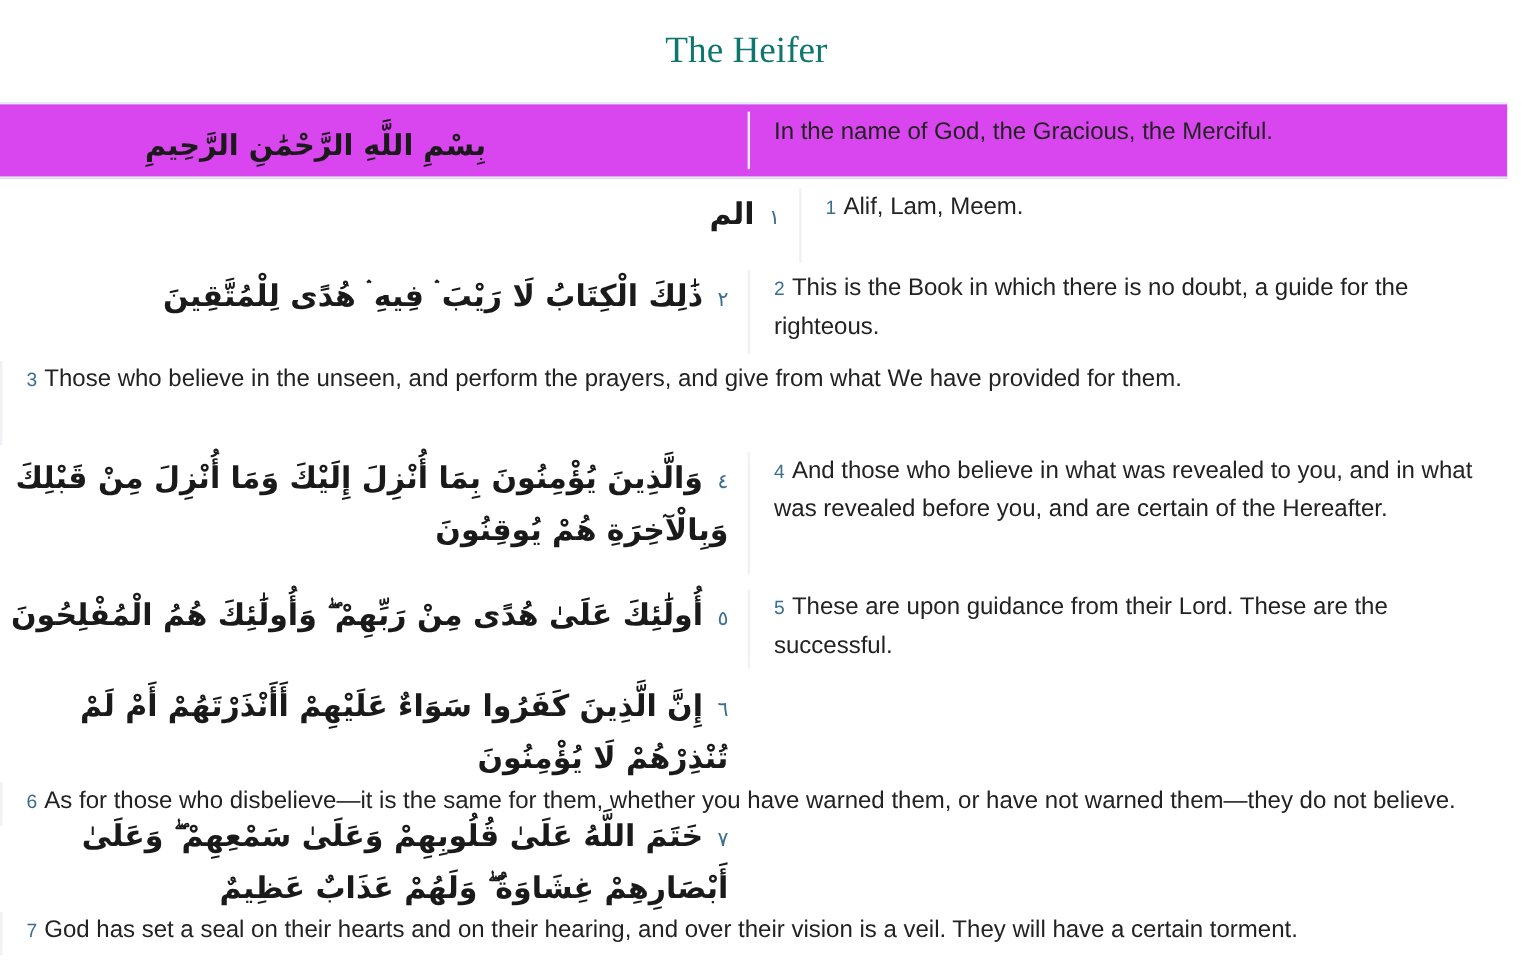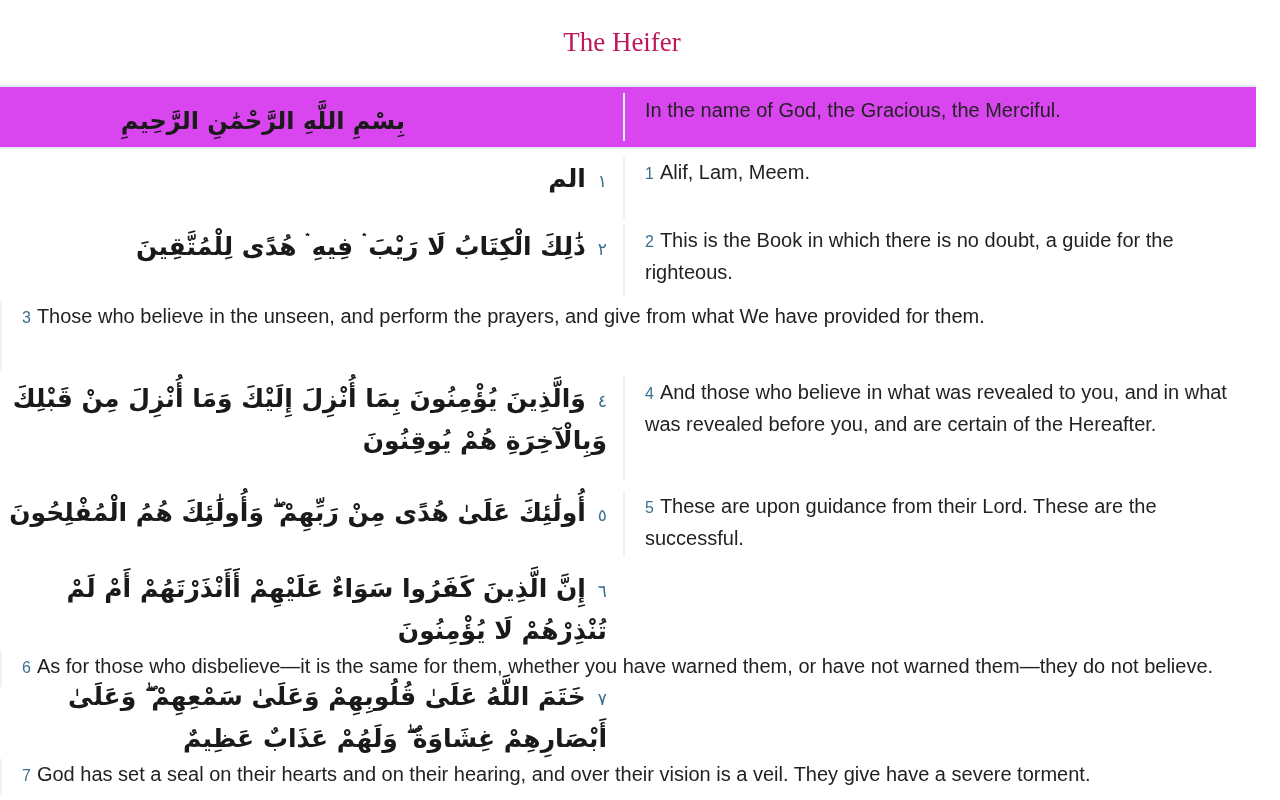--- a/index.html
+++ b/index.html
@@ -14,22 +14,22 @@
       font-family: "Liberation Sans", sans-serif;
       color: #222222;
     }
     .page-title {
       position: absolute;
       left: 0;
       top: 20px;
       width: 1244px;
       text-align: center;
       font-family: "Liberation Serif", "DejaVu Serif", serif;
-      font-size: 27px;
-      color: #be185d;
+      font-size: 31px;
+      color: #0f766e;
       line-height: 44px;
       margin: 0;
       font-weight: normal;
     }
     .surah-table {
       position: absolute;
       left: 0;
       top: 85px;
       width: 1256px;
     }
@@ -98,21 +98,21 @@
 
 <h1 class="page-title">The Heifer</h1>
 
 <div class="surah-table">
 
   <div class="row header">
     <div class="cell-ar">بِسْمِ اللَّهِ الرَّحْمَٰنِ الرَّحِيمِ</div>
     <div class="cell-en"><span>In the name of God, the Gracious, the Merciful.</span></div>
   </div>
 
-  <div class="row verse-row" style="height:62px;">
+  <div class="row verse-row" style="height:62px;padding-left:43px;">
     <div class="cell-ar">
       <span class="vnum-ar">١</span><span>الم</span>
     </div>
     <div class="cell-en">
       <span class="vnum-en">1</span><span>Alif, Lam, Meem.</span>
     </div>
   </div>
   <div class="gap"></div>
 
   <div class="row verse-row" style="height:70px;">
@@ -160,17 +160,17 @@
       <span class="vnum-en">6</span><span>As for those who disbelieve—it is the same for them, whether you have warned them, or have not warned them—they do not believe.</span>
     </div>
   </div>
   <div class="gap" style="height:10px;"></div>
 
   <div class="row verse-row" style="height:100px;flex-direction:column;">
     <div class="cell-ar">
       <span class="vnum-ar">٧</span><span>خَتَمَ اللَّهُ عَلَىٰ قُلُوبِهِمْ وَعَلَىٰ سَمْعِهِمْ ۖ وَعَلَىٰ أَبْصَارِهِمْ غِشَاوَةٌ ۖ وَلَهُمْ عَذَابٌ عَظِيمٌ</span>
     </div>
     <div class="cell-en">
-      <span class="vnum-en">7</span><span>God has set a seal on their hearts and on their hearing, and over their vision is a veil. They give have a severe torment.</span>
+      <span class="vnum-en">7</span><span>God has set a seal on their hearts and on their hearing, and over their vision is a veil. They will have a certain torment.</span>
     </div>
   </div>
 
 </div>
 
 </body></html>

